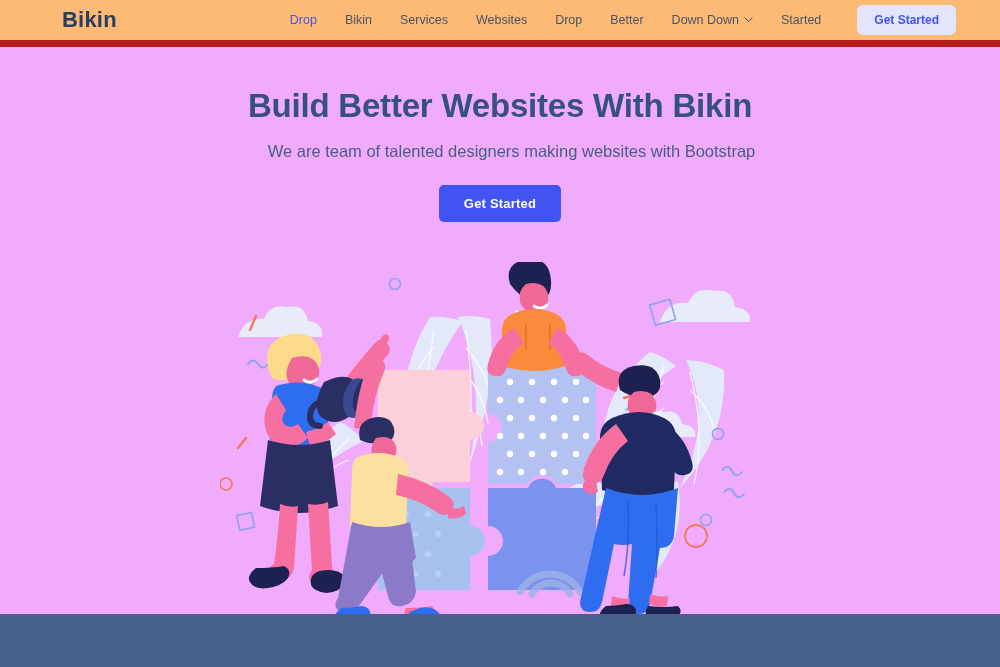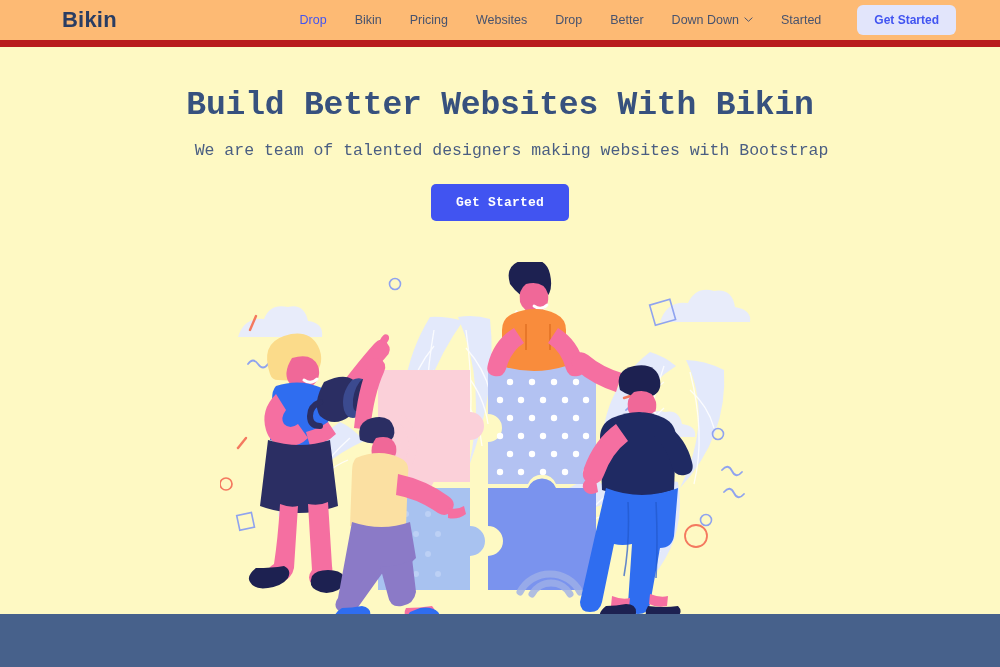--- a/index.html
+++ b/index.html
@@ -56,24 +56,23 @@
     border:none;
     border-radius:6px;
     padding:8px 17px;
     cursor:pointer;
     font-family:inherit;
   }
 
   
   #hero{
     height:567px;
-    background:#fef9c3;
+    background:#f0abfc;
     position:relative;
     overflow:hidden;
-    font-family:Liberation Mono, monospace;
   }
   #hero-title{
     text-align:center;
     font-size:33px;
     font-weight:bold;
     color:#37517e;
     margin-top:40px;
     letter-spacing:-.2px;
   }
   #hero-subtitle{
@@ -121,21 +120,21 @@
   <div id="logo">Bikin</div>
 
   <nav id="navbar">
     <a class="nav-link active">
       <span>Drop</span>
     </a>
     <a class="nav-link">
       <span>Bikin</span>
     </a>
     <a class="nav-link">
-      <span>Pricing</span>
+      <span>Services</span>
     </a>
     <a class="nav-link">
       <span>Websites</span>
     </a>
     <a class="nav-link">
       <span>Drop</span>
     </a>
     <a class="nav-link">
       <span>Better</span>
     </a>

